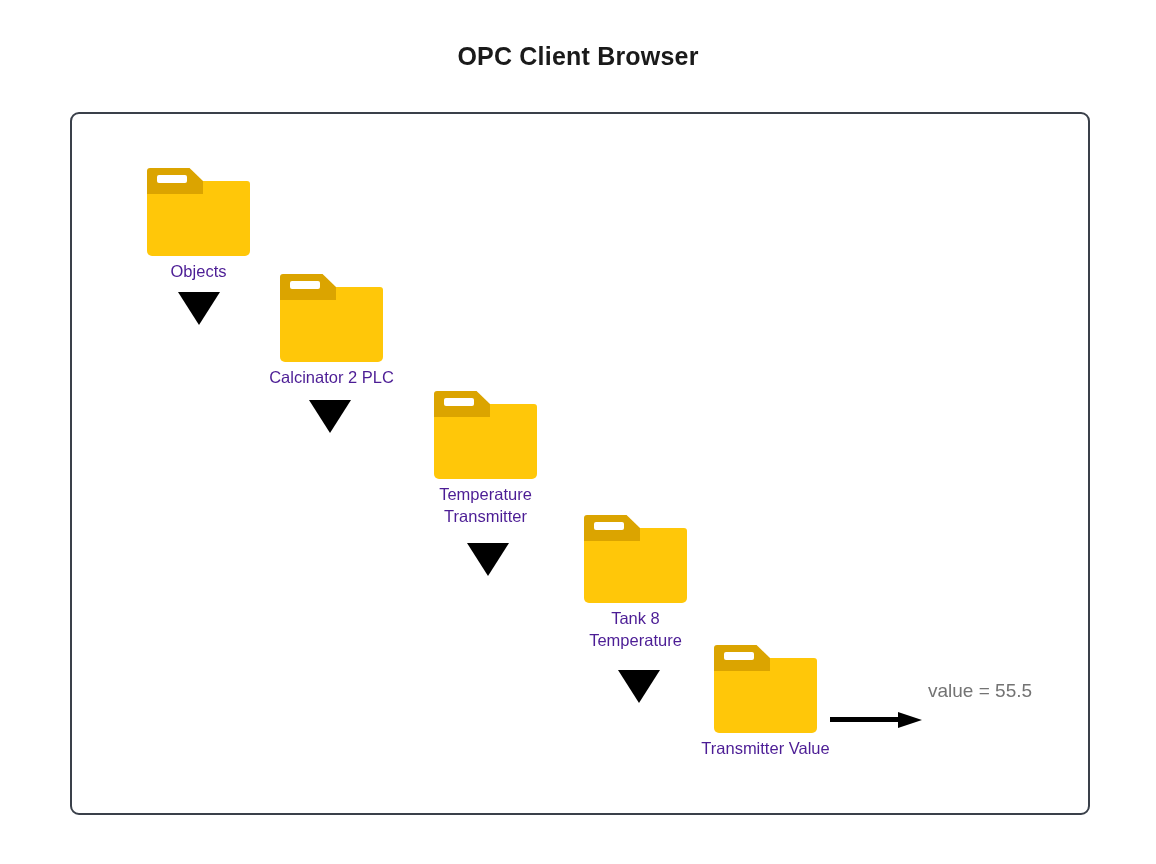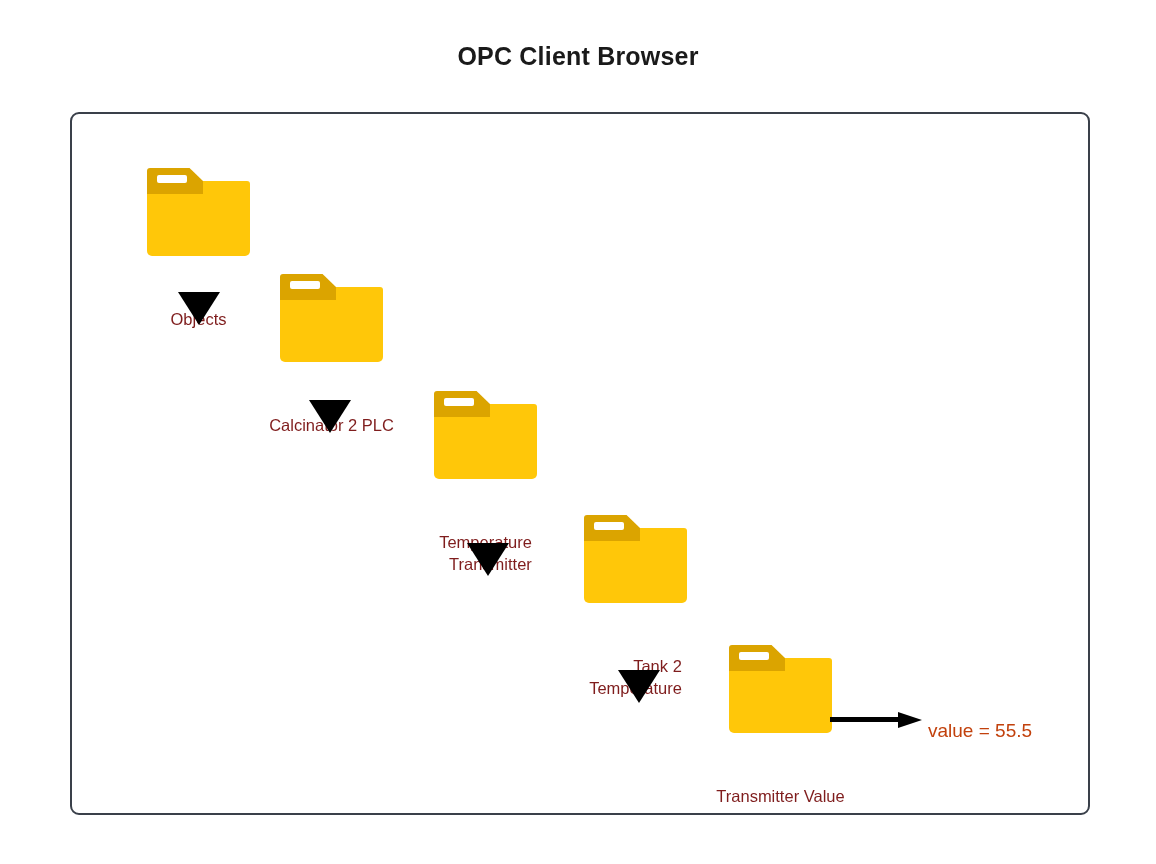--- a/index.html
+++ b/index.html
@@ -82,26 +82,25 @@
     background: #ffffff;
     border-radius: 2px;
   }
 
   
   .folder-caption {
     position: absolute;
     top: 92px;
     left: 50%;
     transform: translateX(-50%);
-    text-align: right;
+    text-align: center;
     font-size: 16.5px;
     line-height: 22px;
-    color: #7f1d1d;
+    color: #4c1d95;
     white-space: nowrap;
-    margin-top: 48px;
   }
   .folder-caption .cap-line {
     display: block;
   }
 
   
   .down-arrow {
     position: absolute;
     width: 0;
     height: 0;
@@ -132,23 +131,23 @@
     top: 0;
     width: 0;
     height: 0;
     border-top: 8px solid transparent;
     border-bottom: 8px solid transparent;
     border-left: 24px solid #000000;
   }
   #value-readout {
     position: absolute;
     left: 928px;
-    top: 720px;
+    top: 680px;
     font-size: 19px;
-    color: #c2410c;
+    color: #737373;
     white-space: nowrap;
   }
 </style>
 </head>
 <body>
 
 <div id="diagram-title">OPC Client Browser</div>
 
 <div id="canvas-frame"></div>
 
@@ -196,28 +195,28 @@
 <div class="down-arrow" style="left:467px; top:543px;"></div>
 
 <div class="folder-node" style="left:584px; top:515px;">
   <div class="folder-icon">
     <div class="folder-body"></div>
     <div class="folder-tab">
       <div class="folder-slot"></div>
     </div>
   </div>
   <div class="folder-caption">
-    <span class="cap-line">Tank 2</span>
+    <span class="cap-line">Tank 8</span>
     <span class="cap-line">Temperature</span>
   </div>
 </div>
 
 <div class="down-arrow" style="left:618px; top:670px;"></div>
 
-<div class="folder-node" style="left:729px; top:645px;">
+<div class="folder-node" style="left:714px; top:645px;">
   <div class="folder-icon">
     <div class="folder-body"></div>
     <div class="folder-tab">
       <div class="folder-slot"></div>
     </div>
   </div>
   <div class="folder-caption">
     <span class="cap-line">Transmitter Value</span>
   </div>
 </div>

